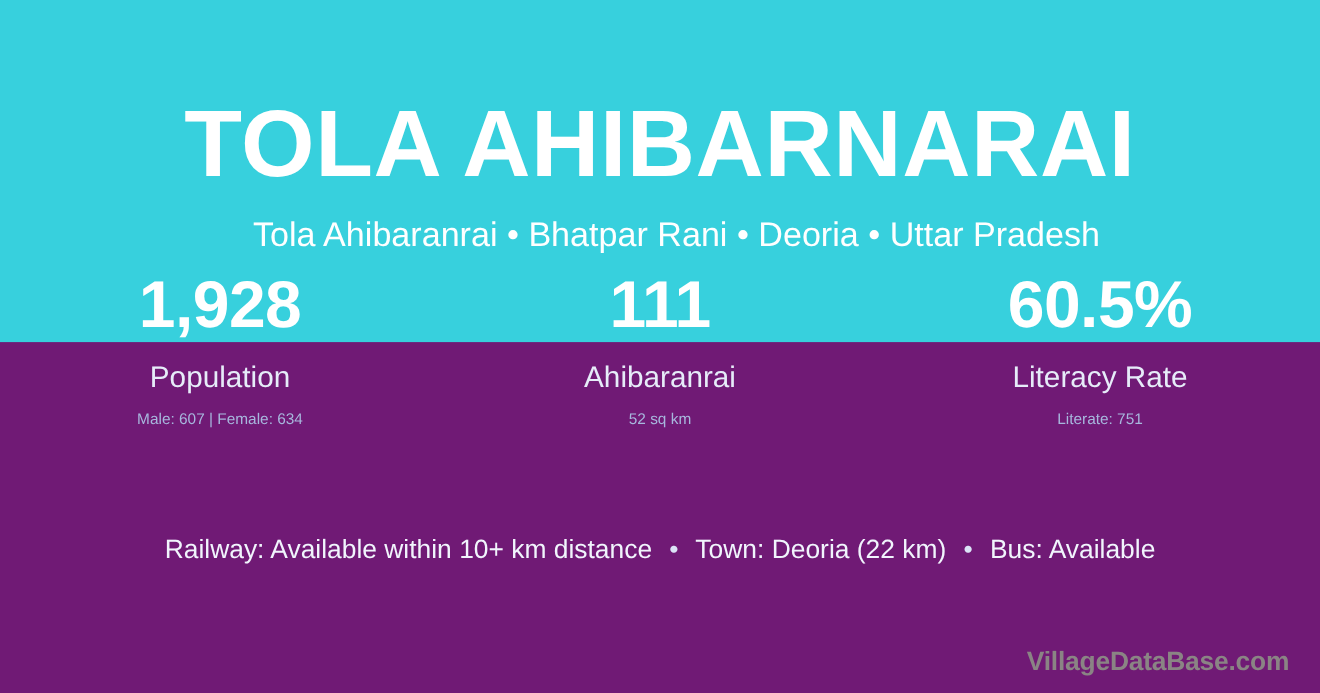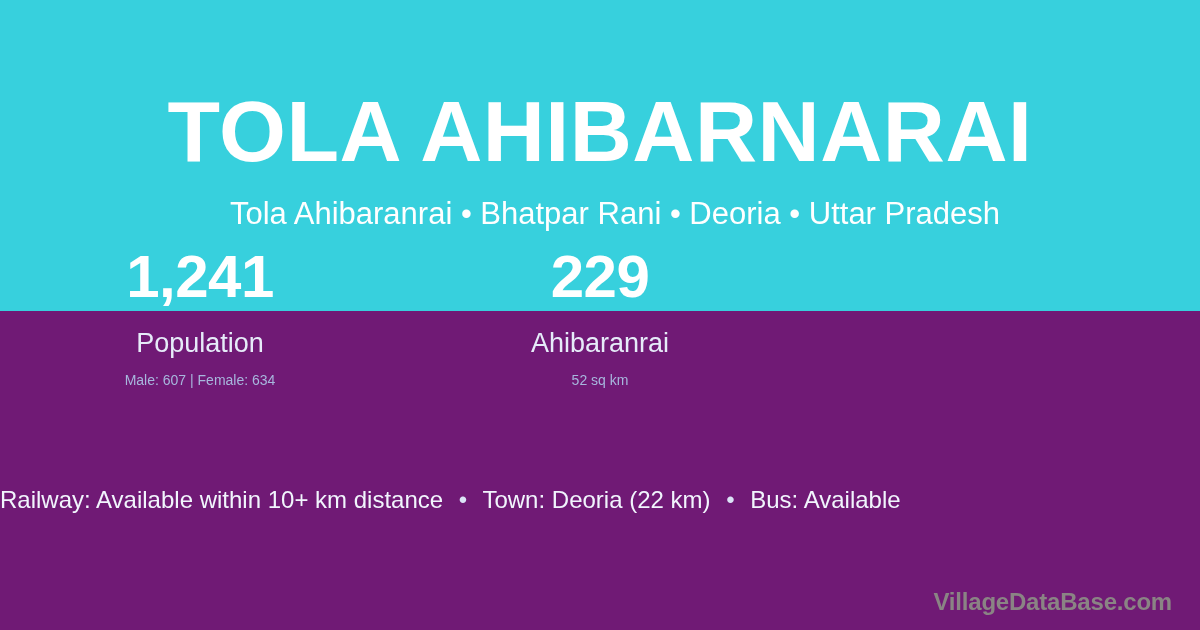--- a/index.html
+++ b/index.html
@@ -111,20 +111,21 @@
     color: #a7b7dd;
     margin-top: 10px;
   }
 
   
   .amenities {
     position: absolute;
     left: 0;
     top: 484px;
     width: 1200px;
+    text-align: center;
     font-size: 24px;
     line-height: 1.3;
     color: #f1f5fd;
     white-space: nowrap;
   }
 
   .amenities .sep {
     display: inline-block;
     padding: 0 9px;
     color: #dbe4f7;
@@ -151,31 +152,36 @@
   <div class="top-band"></div>
 
   <div class="header">
     <h1 class="village-title">TOLA AHIBARNARAI</h1>
     <p class="village-subtitle">Tola Ahibaranrai • Bhatpar Rani • Deoria • Uttar Pradesh</p>
   </div>
 
   <div class="stats-row">
 
     <div class="stat-block">
-      <span class="stat-value">1,241</span>
+      <span class="stat-value">1,928</span>
       <span class="stat-label">Population</span>
       <span class="stat-sub">Male: 607 | Female: 634</span>
     </div>
 
     <div class="stat-block">
-      <span class="stat-value">229</span>
+      <span class="stat-value">111</span>
       <span class="stat-label">Ahibaranrai</span>
       <span class="stat-sub">52 sq km</span>
     </div>
 
+    <div class="stat-block">
+      <span class="stat-value">60.5%</span>
+      <span class="stat-label">Literacy Rate</span>
+      <span class="stat-sub">Literate: 751</span>
+    </div>
 
   </div>
 
   <div class="amenities">
     <span>Railway: Available within 10+ km distance</span>
     <span class="sep">•</span>
     <span>Town: Deoria (22 km)</span>
     <span class="sep">•</span>
     <span>Bus: Available</span>
   </div>

